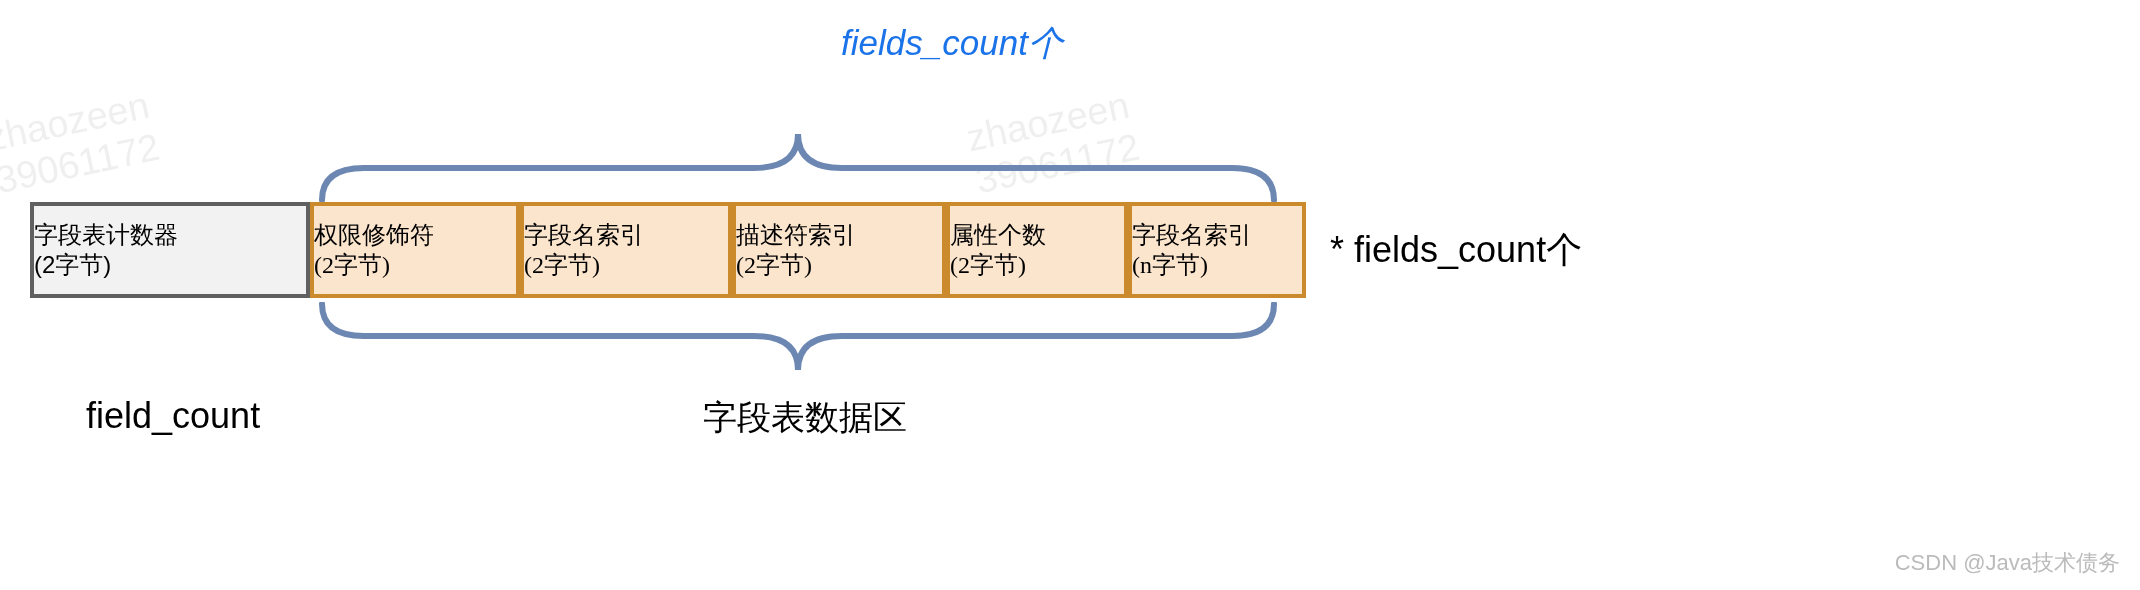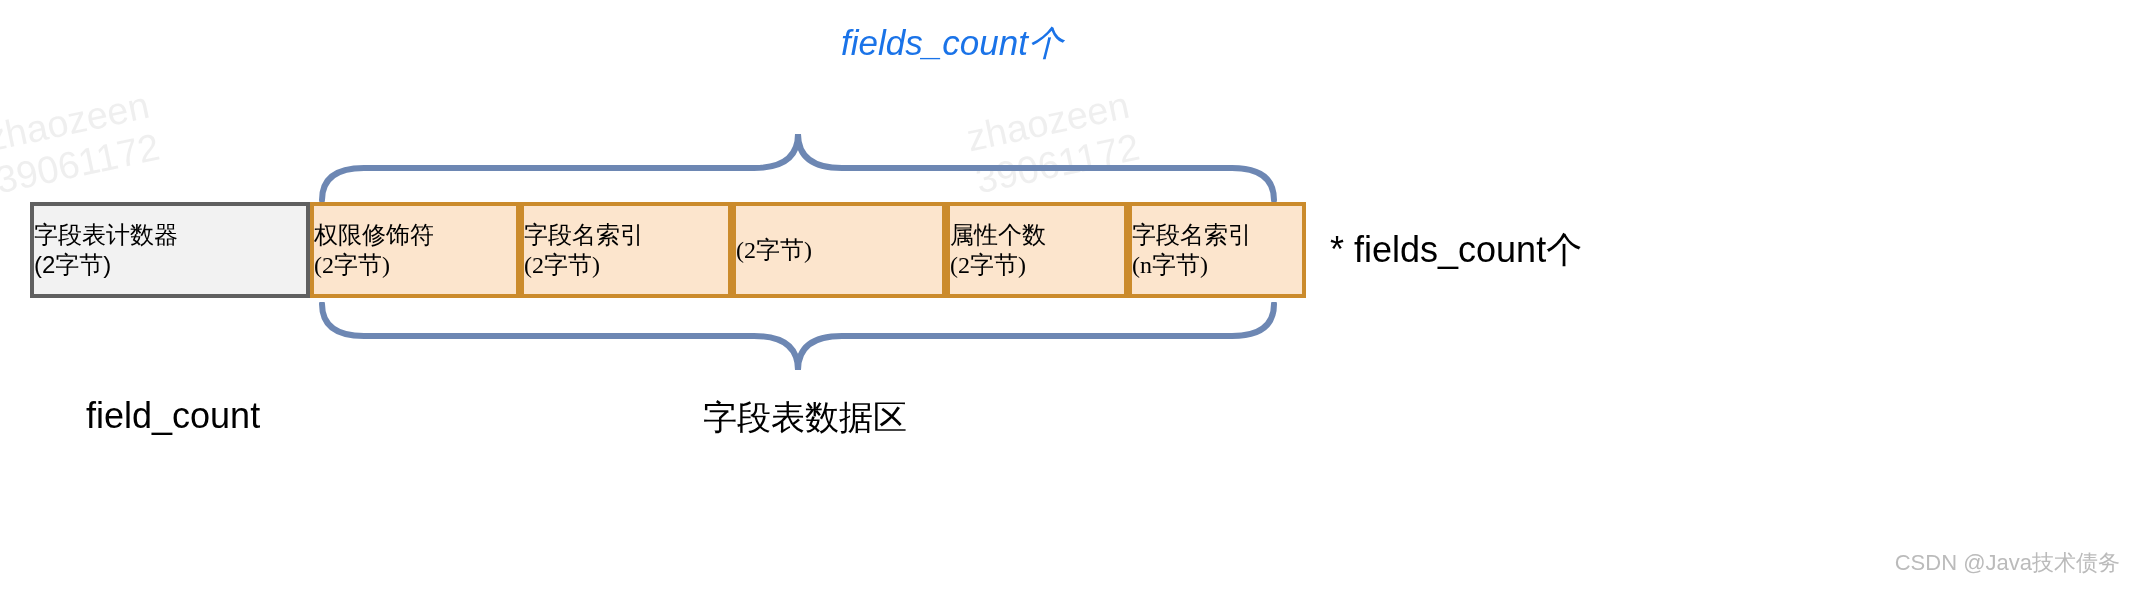--- a/index.html
+++ b/index.html
@@ -135,20 +135,21 @@
   </div>
   <div class="box box-orange b1">
     <div>权限修饰符</div>
     <div>(2字节)</div>
   </div>
   <div class="box box-orange b2">
     <div>字段名索引</div>
     <div>(2字节)</div>
   </div>
   <div class="box box-orange b3">
+    <div>描述符索引</div>
     <div>(2字节)</div>
   </div>
   <div class="box box-orange b4">
     <div>属性个数</div>
     <div>(2字节)</div>
   </div>
   <div class="box box-orange b5">
     <div>字段名索引</div>
     <div>(n字节)</div>
   </div>

